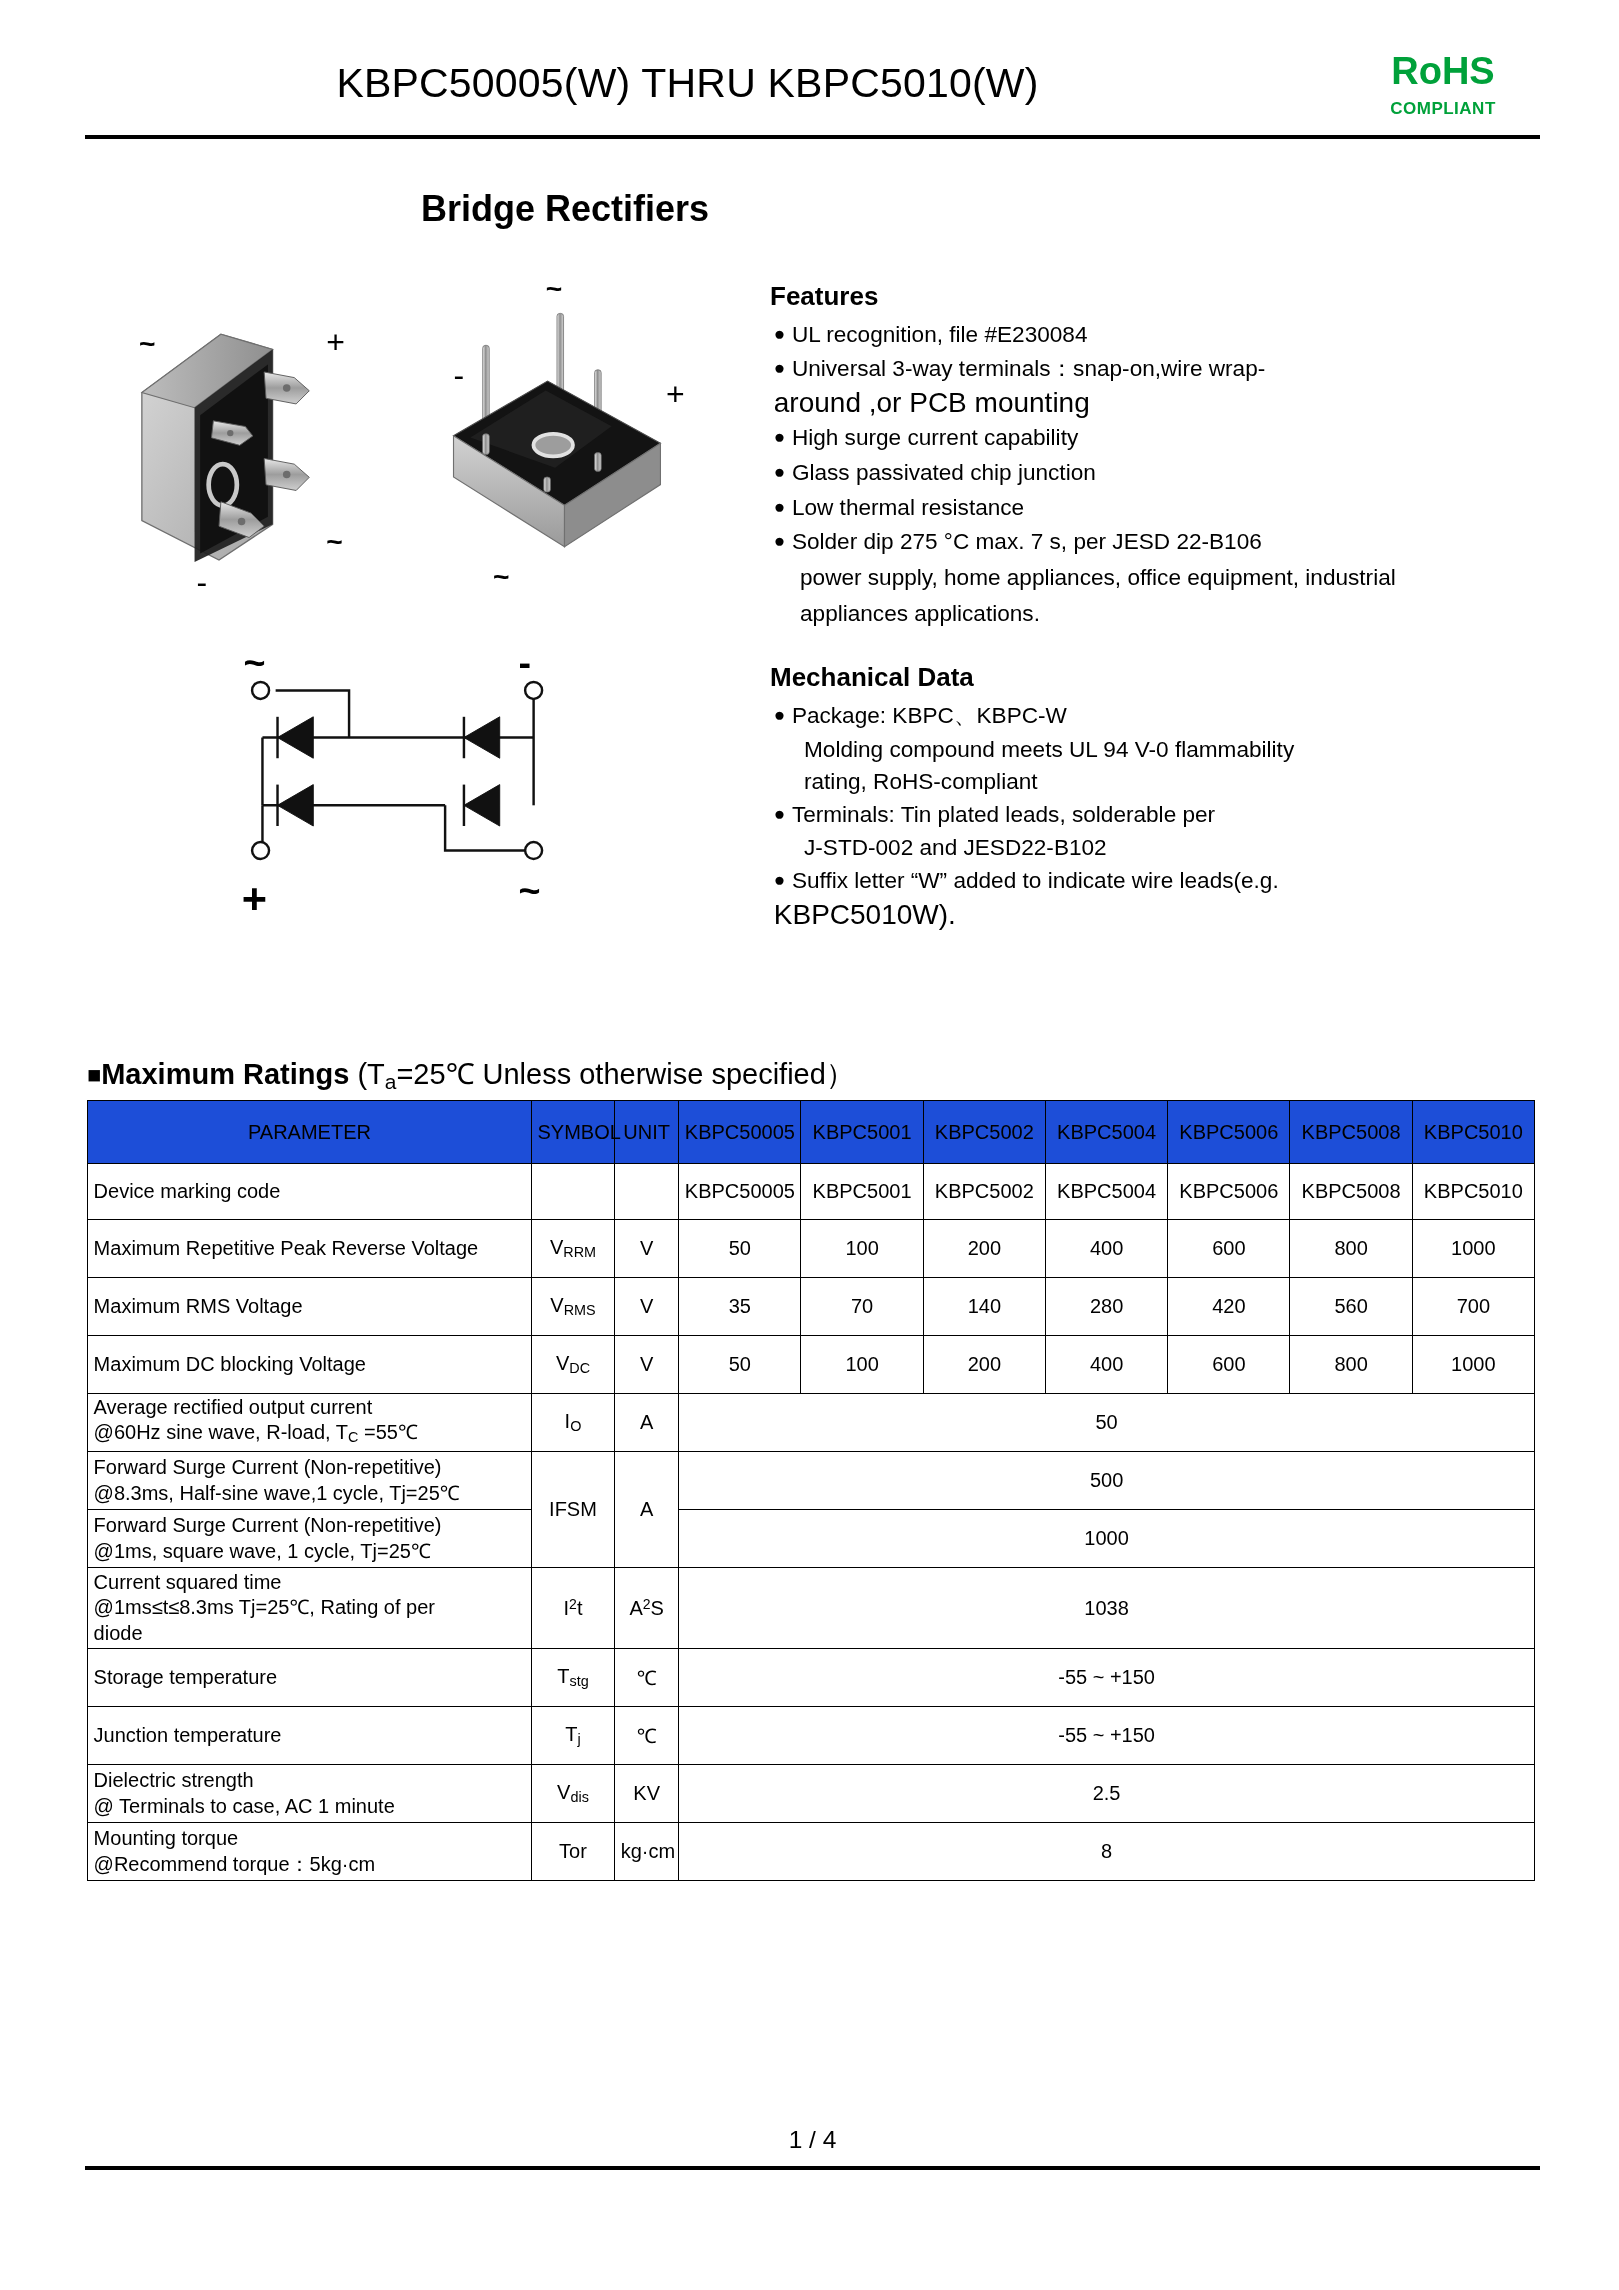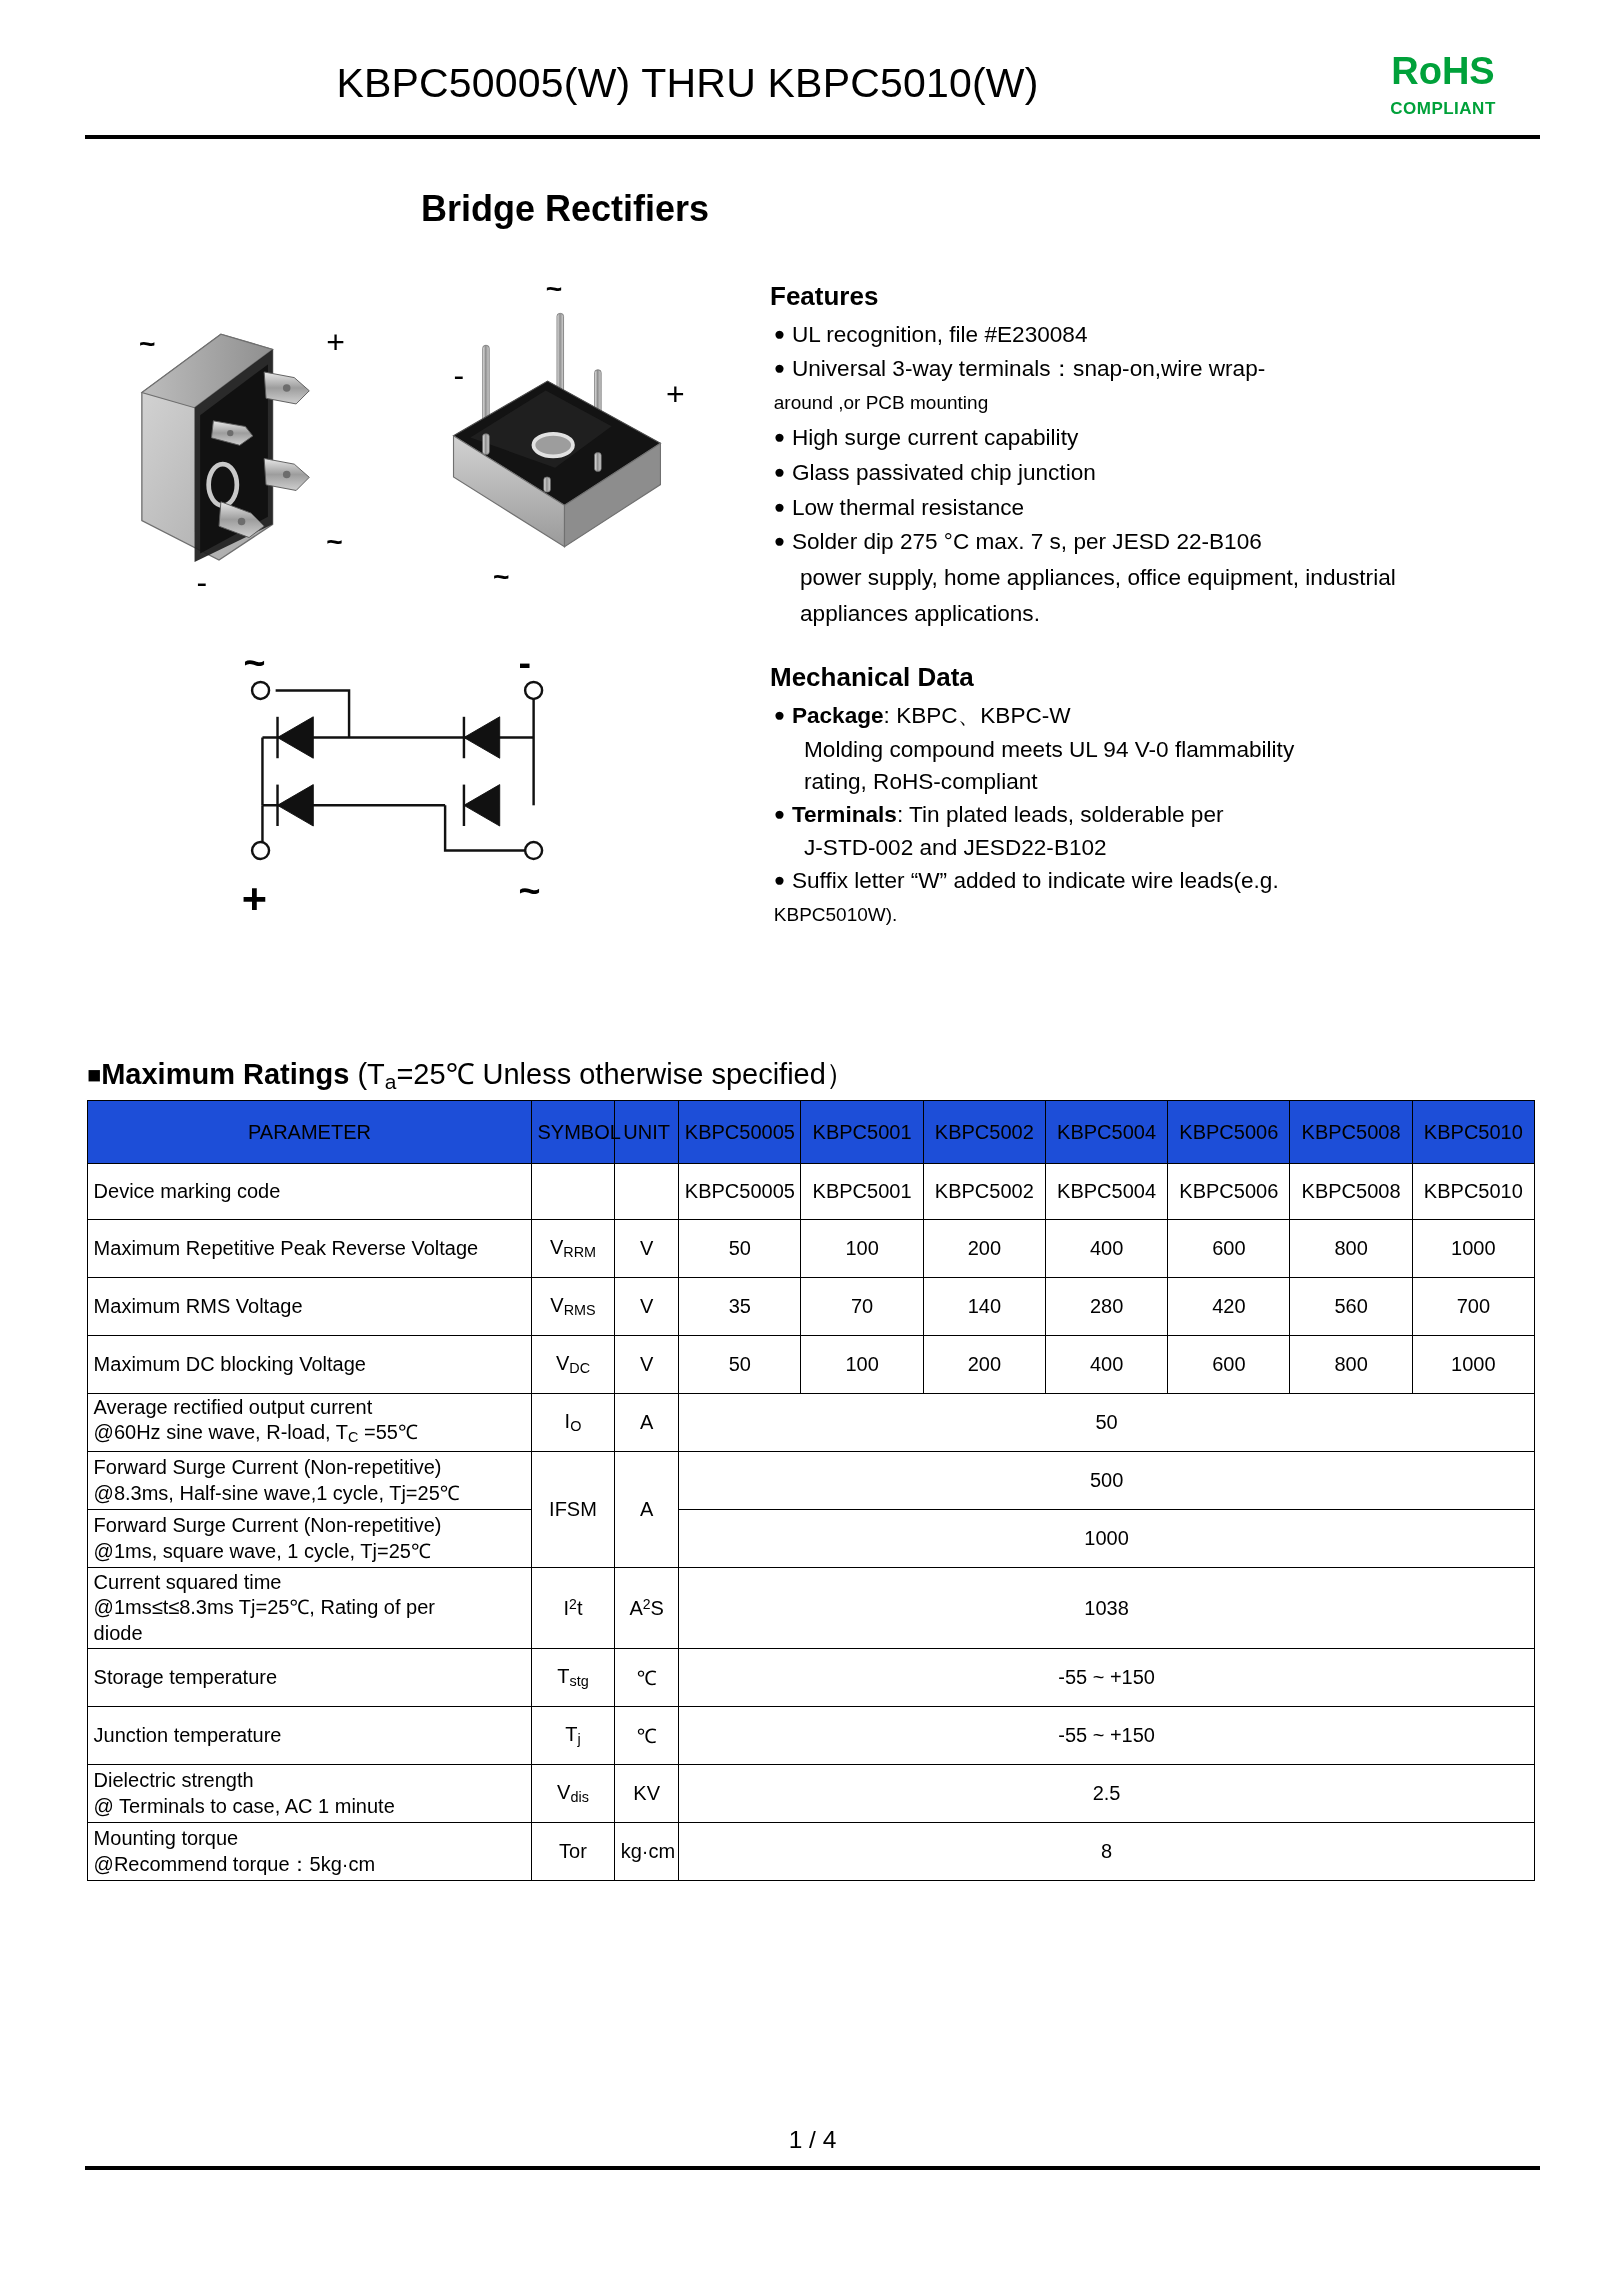--- a/index.html
+++ b/index.html
@@ -32,24 +32,24 @@
   .pkg-b{position:absolute;left:414px;top:268px;width:301px;height:325px;}
   .schem{position:absolute;left:202px;top:617px;width:377px;height:306px;}
   .gfx svg{display:block;width:100%;height:100%;}
 
   
   .rcol{position:absolute;left:770px;top:281px;width:744px;}
   .h2{font-size:26px;font-weight:bold;margin:0 0 5.6px 0;}
   .h2.sp{margin-top:30px;}
   .bullet{font-size:22.6px;line-height:32px;margin:0 0 1.9px 0;padding-left:3.8px;}
   .bullet .dot{font-size:19px;margin-right:6.6px;vertical-align:1.9px;}
-  .cont{font-size:19px;line-height:32px;margin:0 0 1.9px 0;padding-left:3.8px;}
+  .cont{font-size:28px;line-height:32px;margin:0 0 1.9px 0;padding-left:3.8px;}
   .ind{font-size:22.6px;line-height:36px;margin:0;padding-left:30px;}
   .ind2{font-size:22.6px;line-height:32px;margin:0;padding-left:34px;}
-  b{font-weight:bold;}
+  b{font-weight:normal;}
 
   
   .sect-title{
     position:absolute;left:87px;top:1053px;font-size:29px;font-weight:bold;white-space:nowrap;
   }
   .sect-title .lite{font-weight:normal;}
   .sect-title .sq{font-size:23.5px;vertical-align:0.9px;}
   .sub{font-size:.72em;vertical-align:-.22em;}
   .sup{font-size:.70em;vertical-align:.42em;}
 

